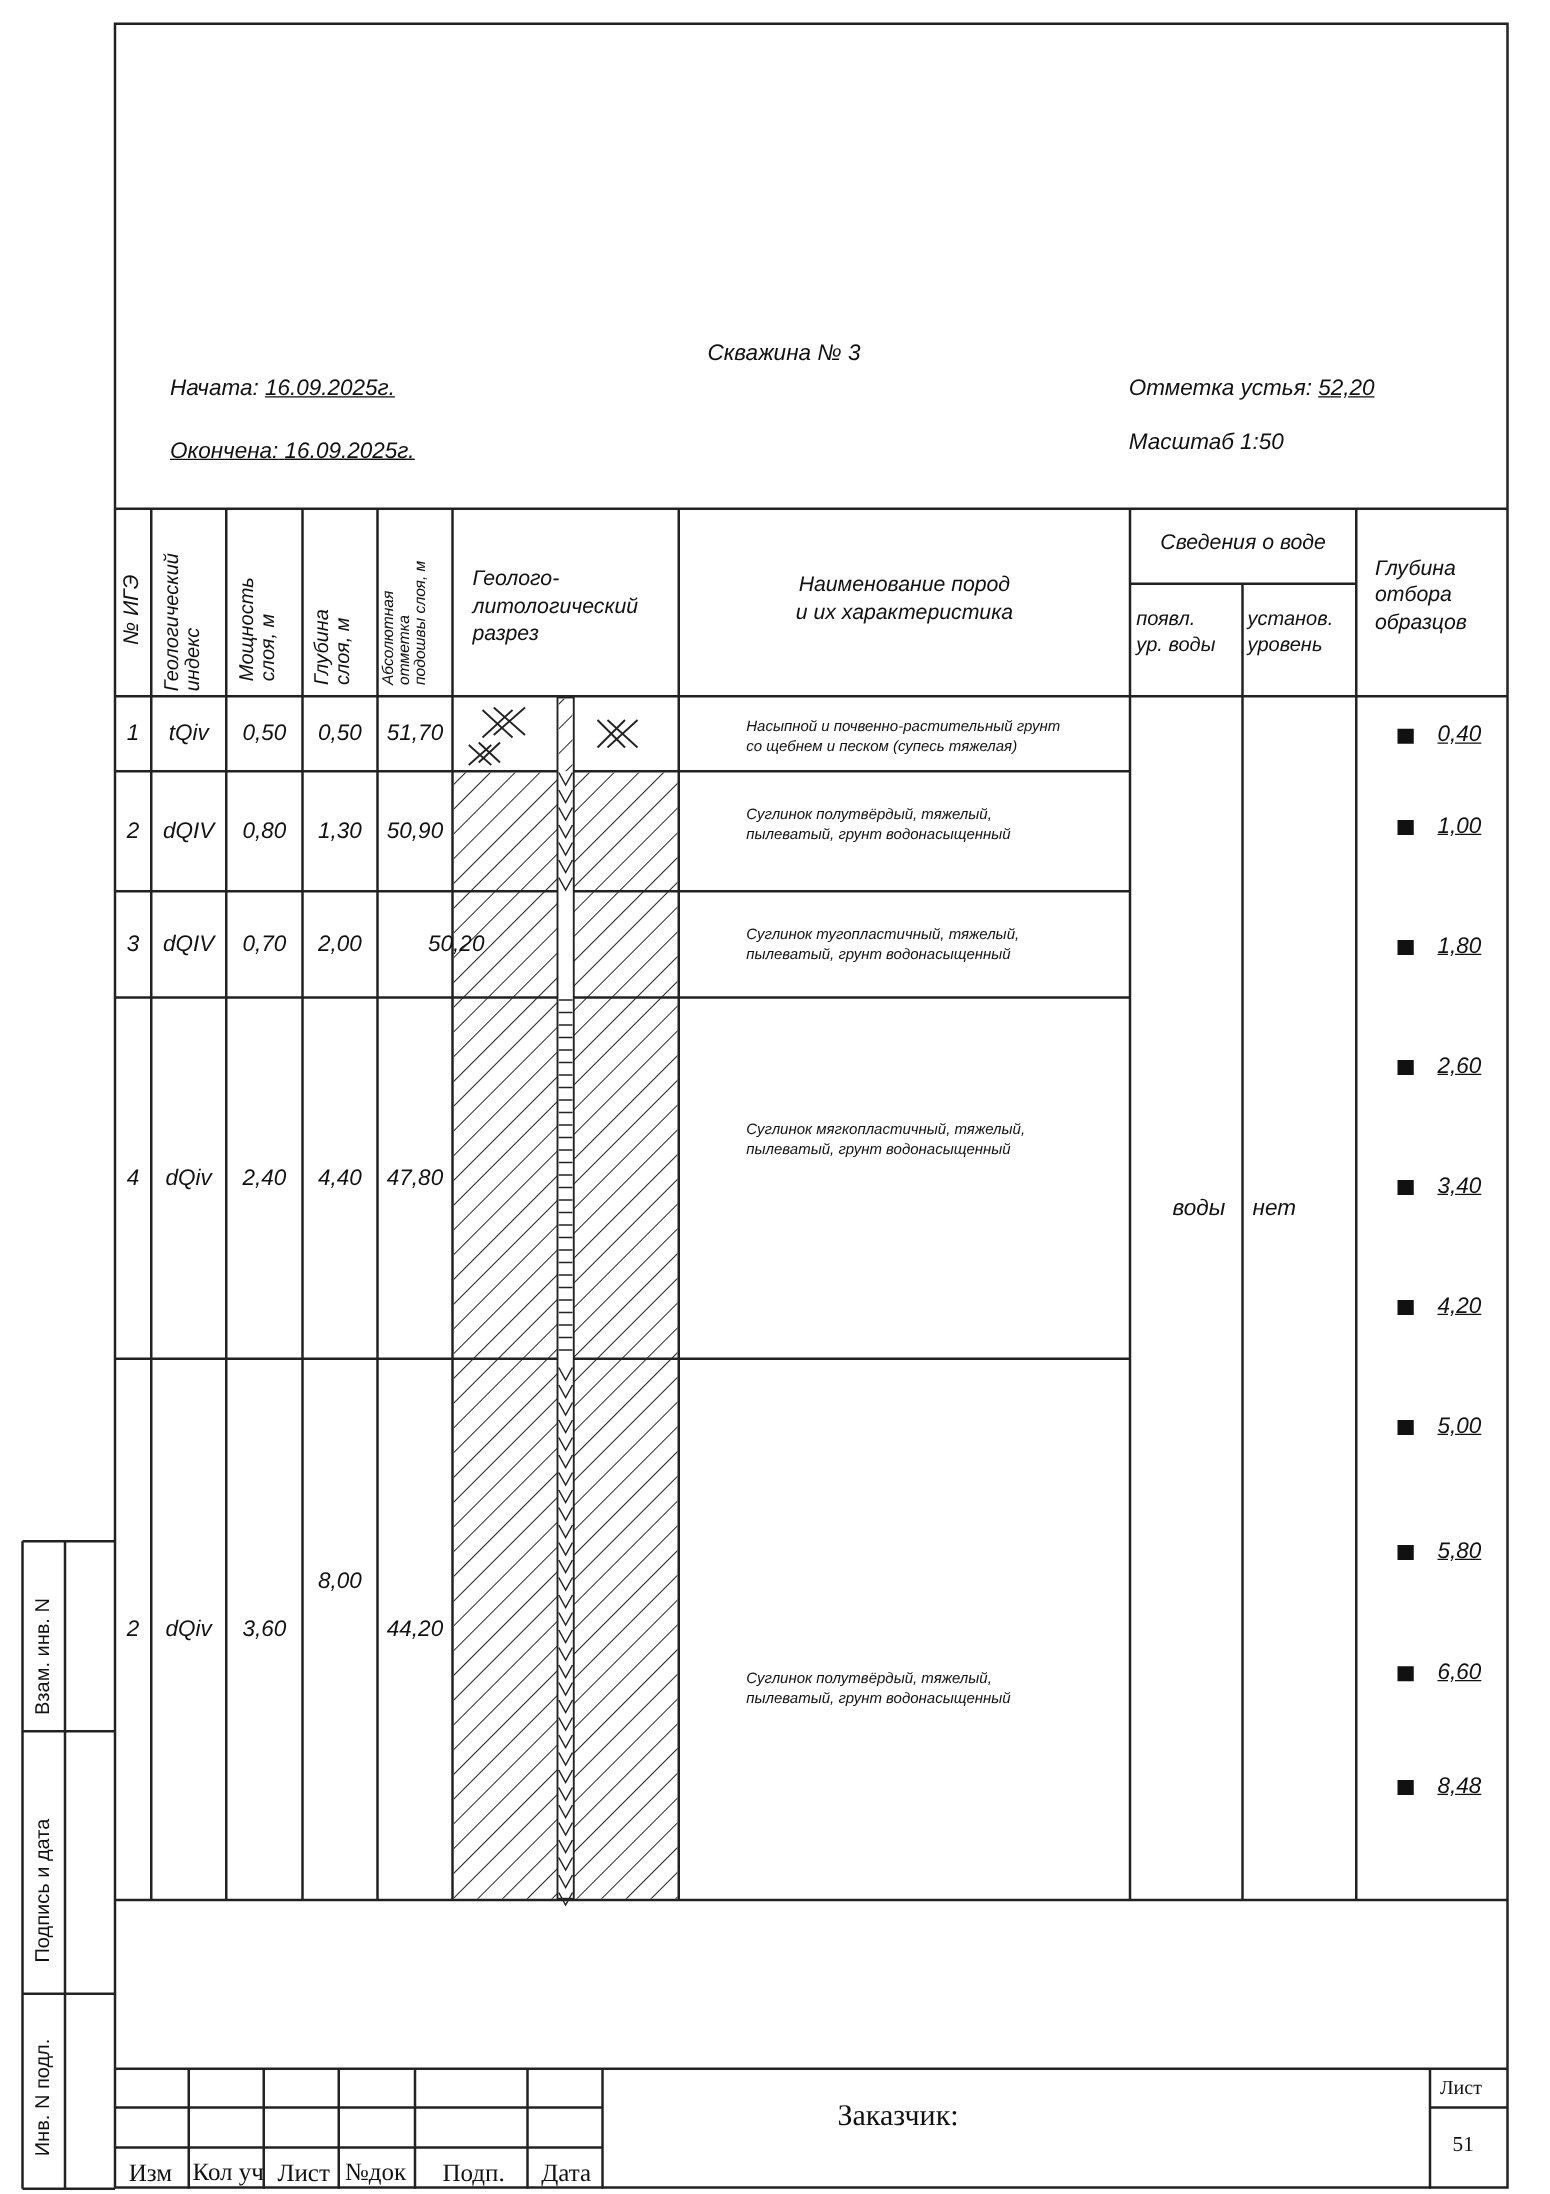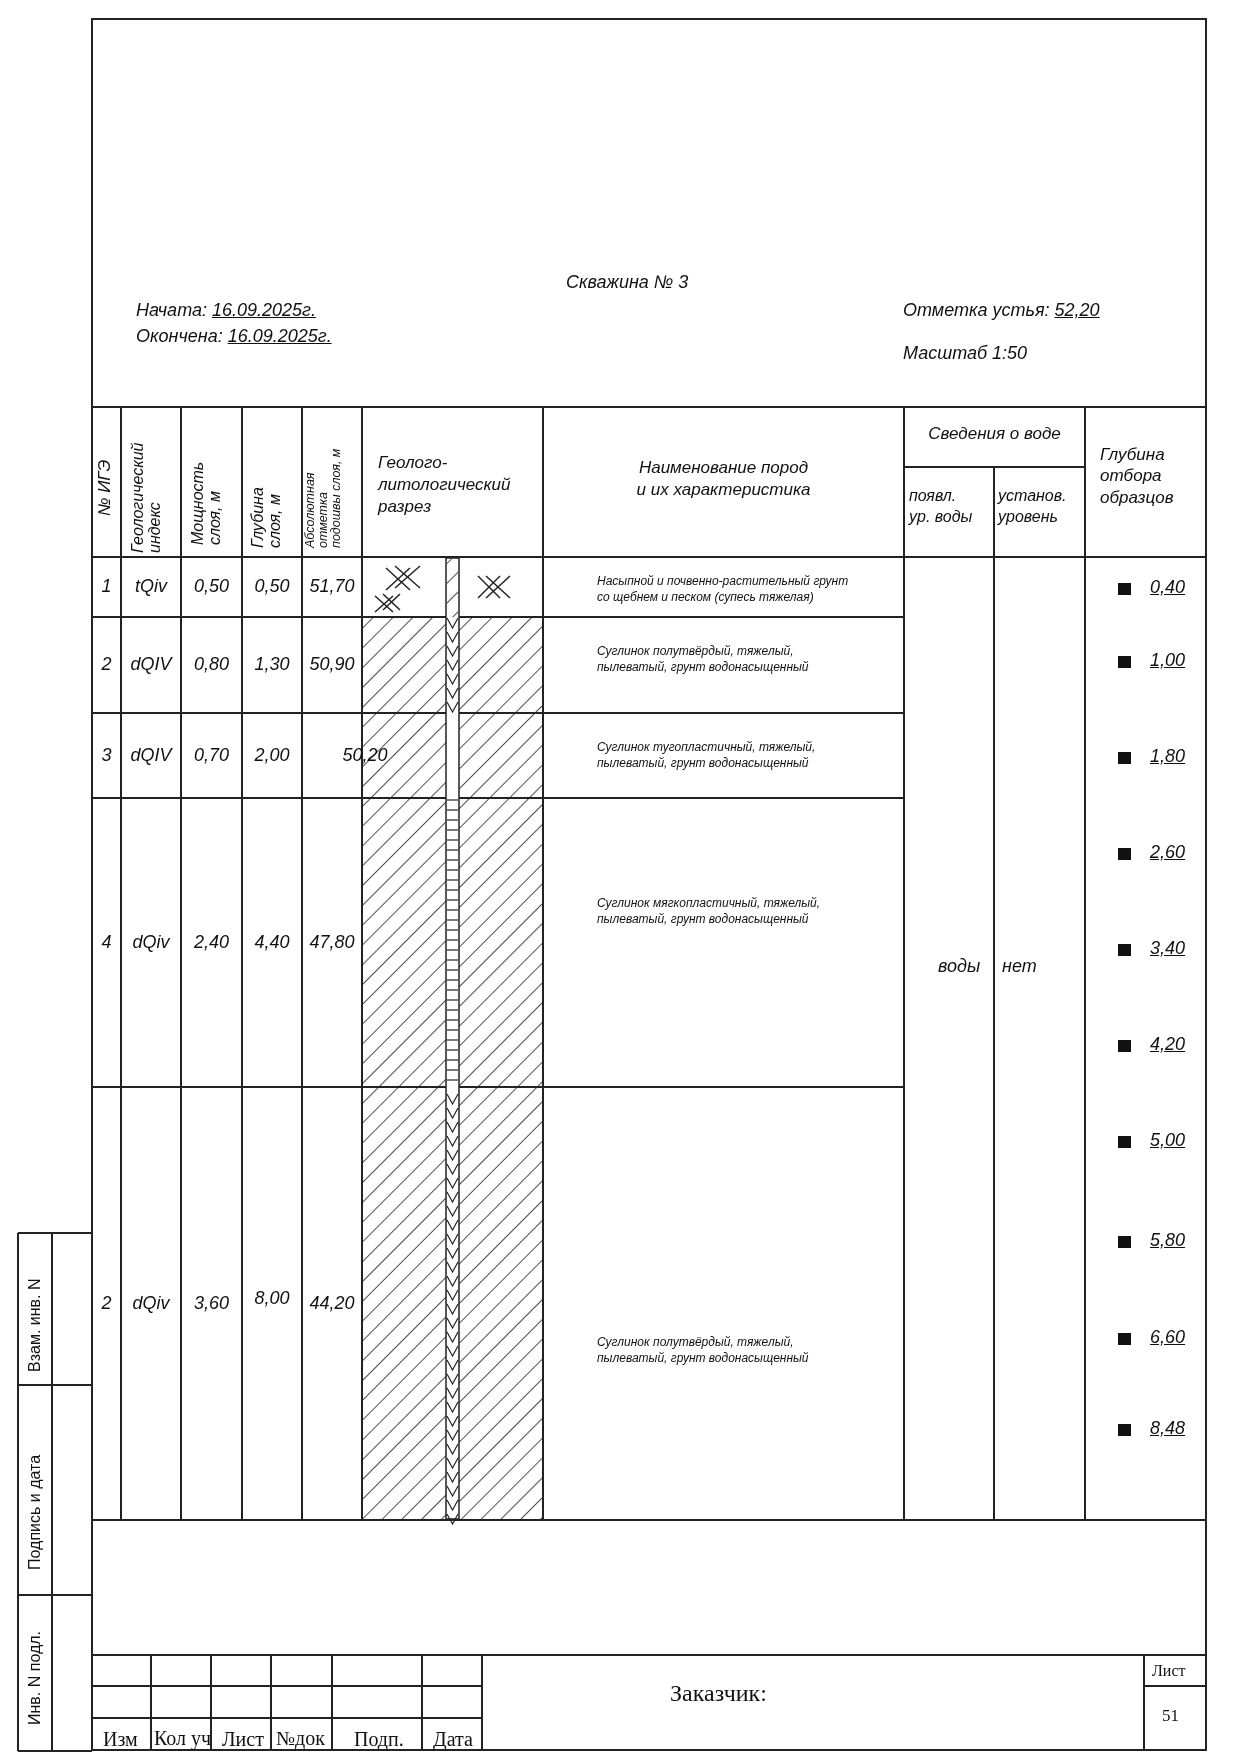--- a/index.html
+++ b/index.html
@@ -21,21 +21,21 @@
 </head>
 <body>
 
 <div class="frame"></div>
 
 <div class="abs hdr-text" style="left:566px;top:272px;">Скважина № 3</div>
 <div class="abs hdr-text" style="left:136px;top:300px;text-align:right;">
   <span>Начата:</span>
   <span class="u">16.09.2025г.</span>
 </div>
-<div class="abs hdr-text" style="left:136px;top:326px;">
+<div class="abs hdr-text" style="left:136px;top:350px;text-decoration:underline;">
   <span>Окончена:</span>
   <span class="u">16.09.2025г.</span>
 </div>
 <div class="abs hdr-text" style="left:903px;top:300px;">
   <span>Отметка устья:</span>
   <span class="u">52,20</span>
 </div>
 <div class="abs hdr-text" style="left:903px;top:343px;">Масштаб 1:50</div>
 
 <svg class="abs" style="left:0;top:0;" width="1240" height="1755">
@@ -245,21 +245,21 @@
       <div class="cell-text" style="left: 182px; width: 59px; top: 931.5px;">2,40</div>
       <div class="cell-text" style="left: 243px; width: 58px; top: 931.5px;">4,40</div>
       <div class="cell-text" style="left: 303px; width: 58px; top: 931.5px;">47,80</div>
       <div class="desc" style="left: 597px; top: 895px; white-space: pre;">Суглинок мягкопластичный, тяжелый,
 пылеватый, грунт водонасыщенный</div>
     </div>
     <div>
       <div class="cell-text" style="left: 93px; width: 27px; top: 1292.5px;">2</div>
       <div class="cell-text" style="left: 122px; width: 58px; top: 1292.5px;">dQiv</div>
       <div class="cell-text" style="left: 182px; width: 59px; top: 1292.5px;">3,60</div>
-      <div class="cell-text" style="left: 243px; width: 58px; top: 1288px; font-style: italic;">8,00</div>
+      <div class="cell-text" style="left: 243px; width: 58px; top: 1254px; font-style: italic;">8,00</div>
       <div class="cell-text" style="left: 303px; width: 58px; top: 1292.5px;">44,20</div>
       <div class="desc" style="left: 597px; top: 1334px; white-space: pre;">Суглинок полутвёрдый, тяжелый,
 пылеватый, грунт водонасыщенный</div>
     </div>
   </div>
 
 <div class="abs it" style="left:938px;top:956px;font-size:18px;">воды</div>
 <div class="abs it" style="left:1002px;top:956px;font-size:18px;">нет</div>
 
 <div id="samples">

